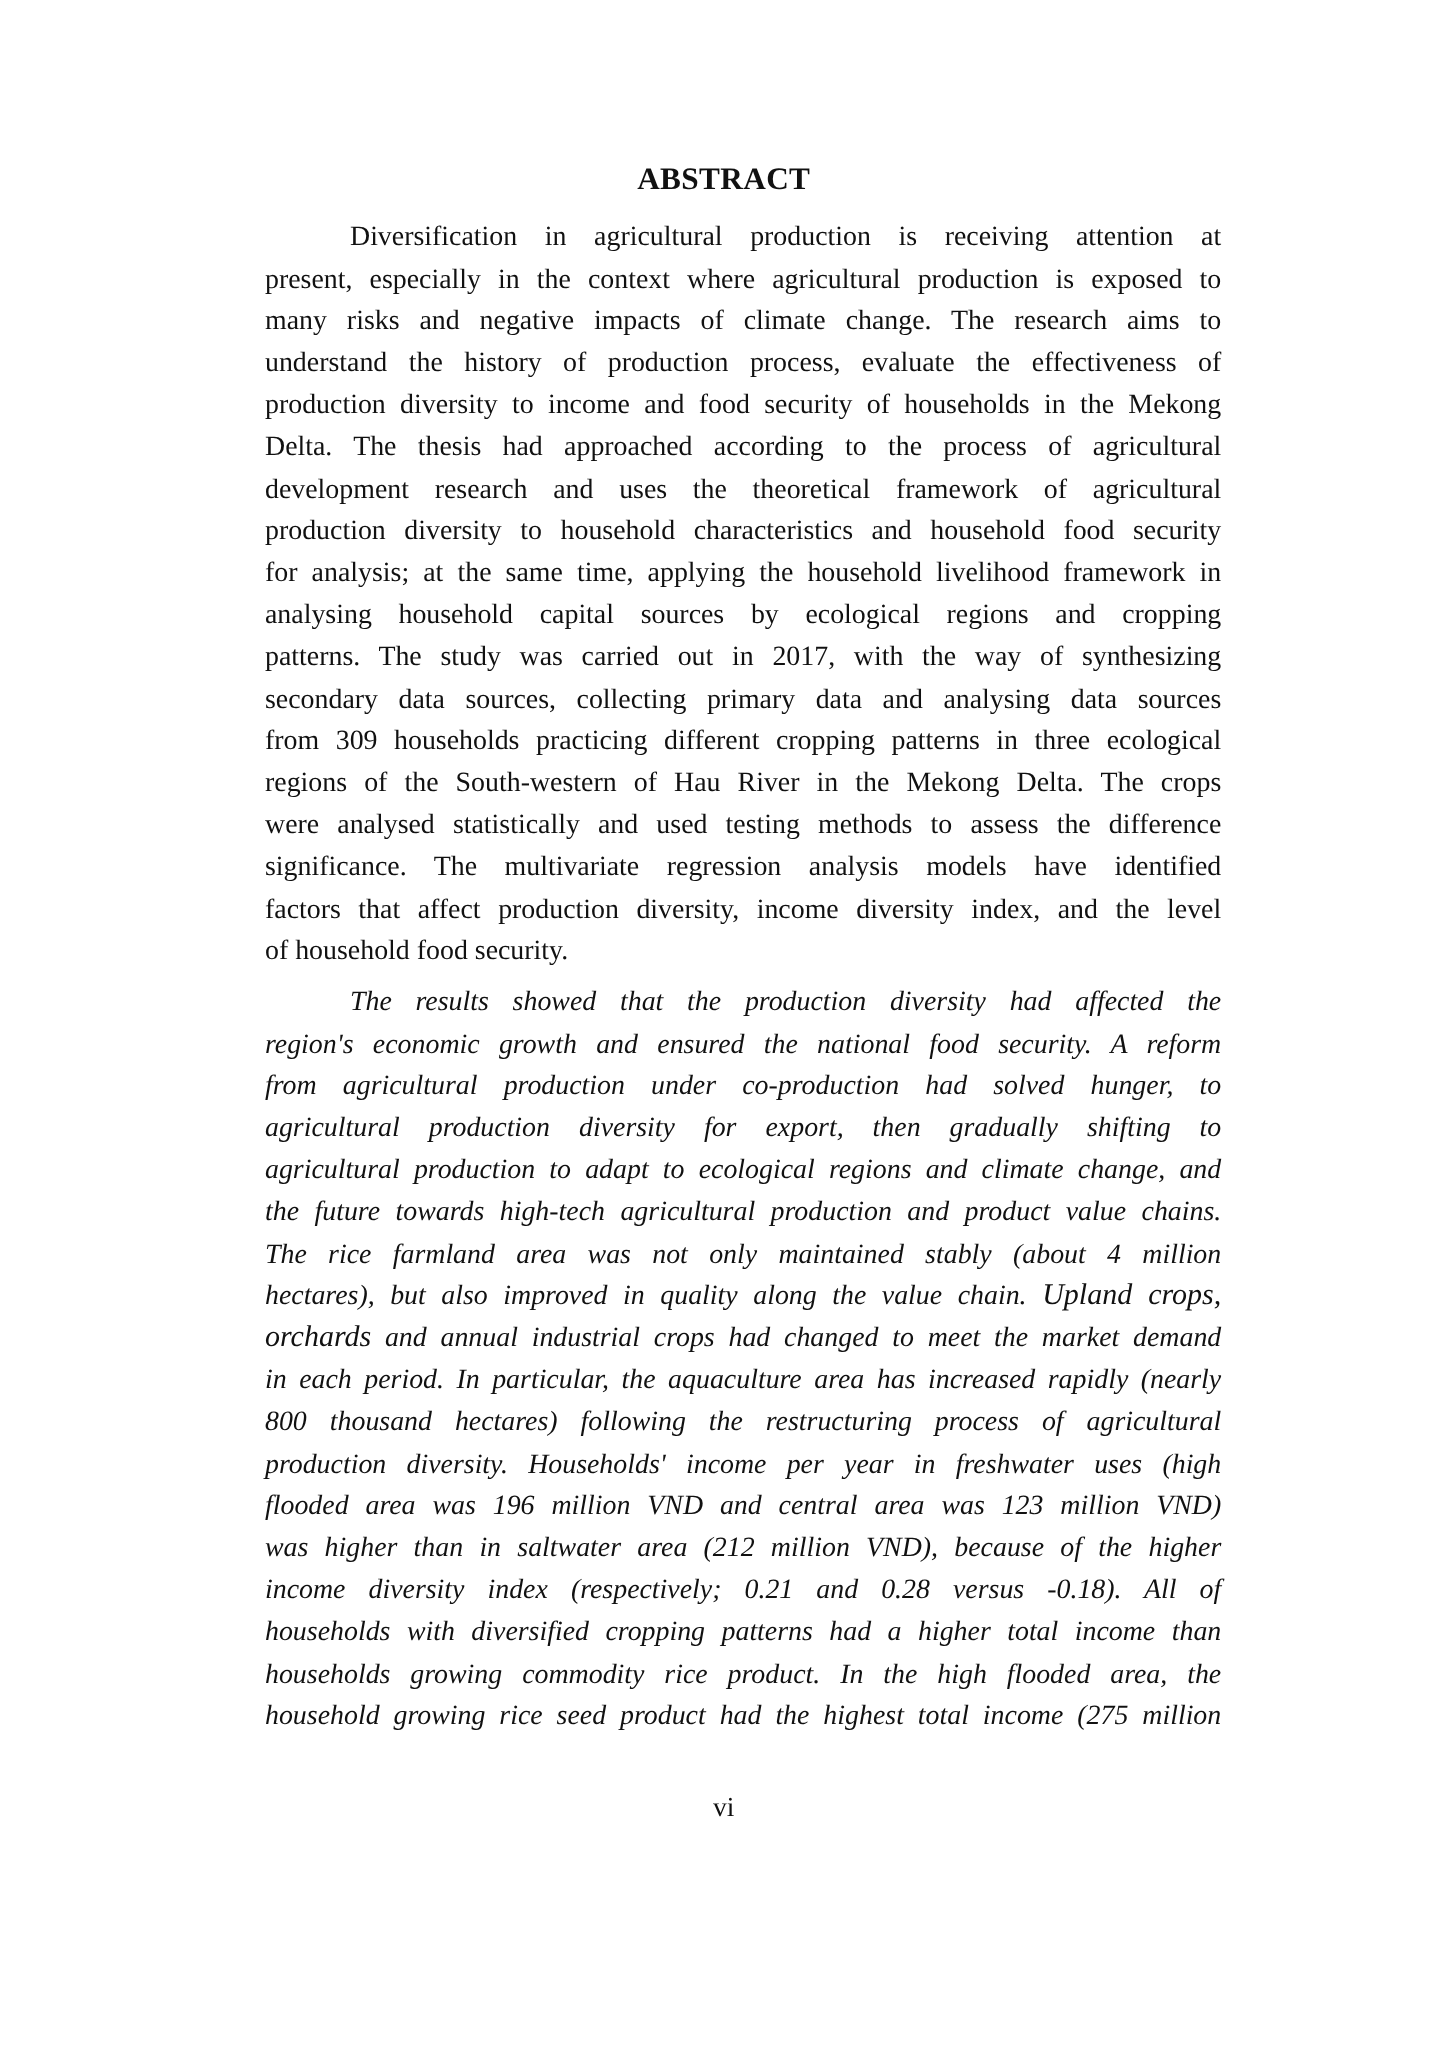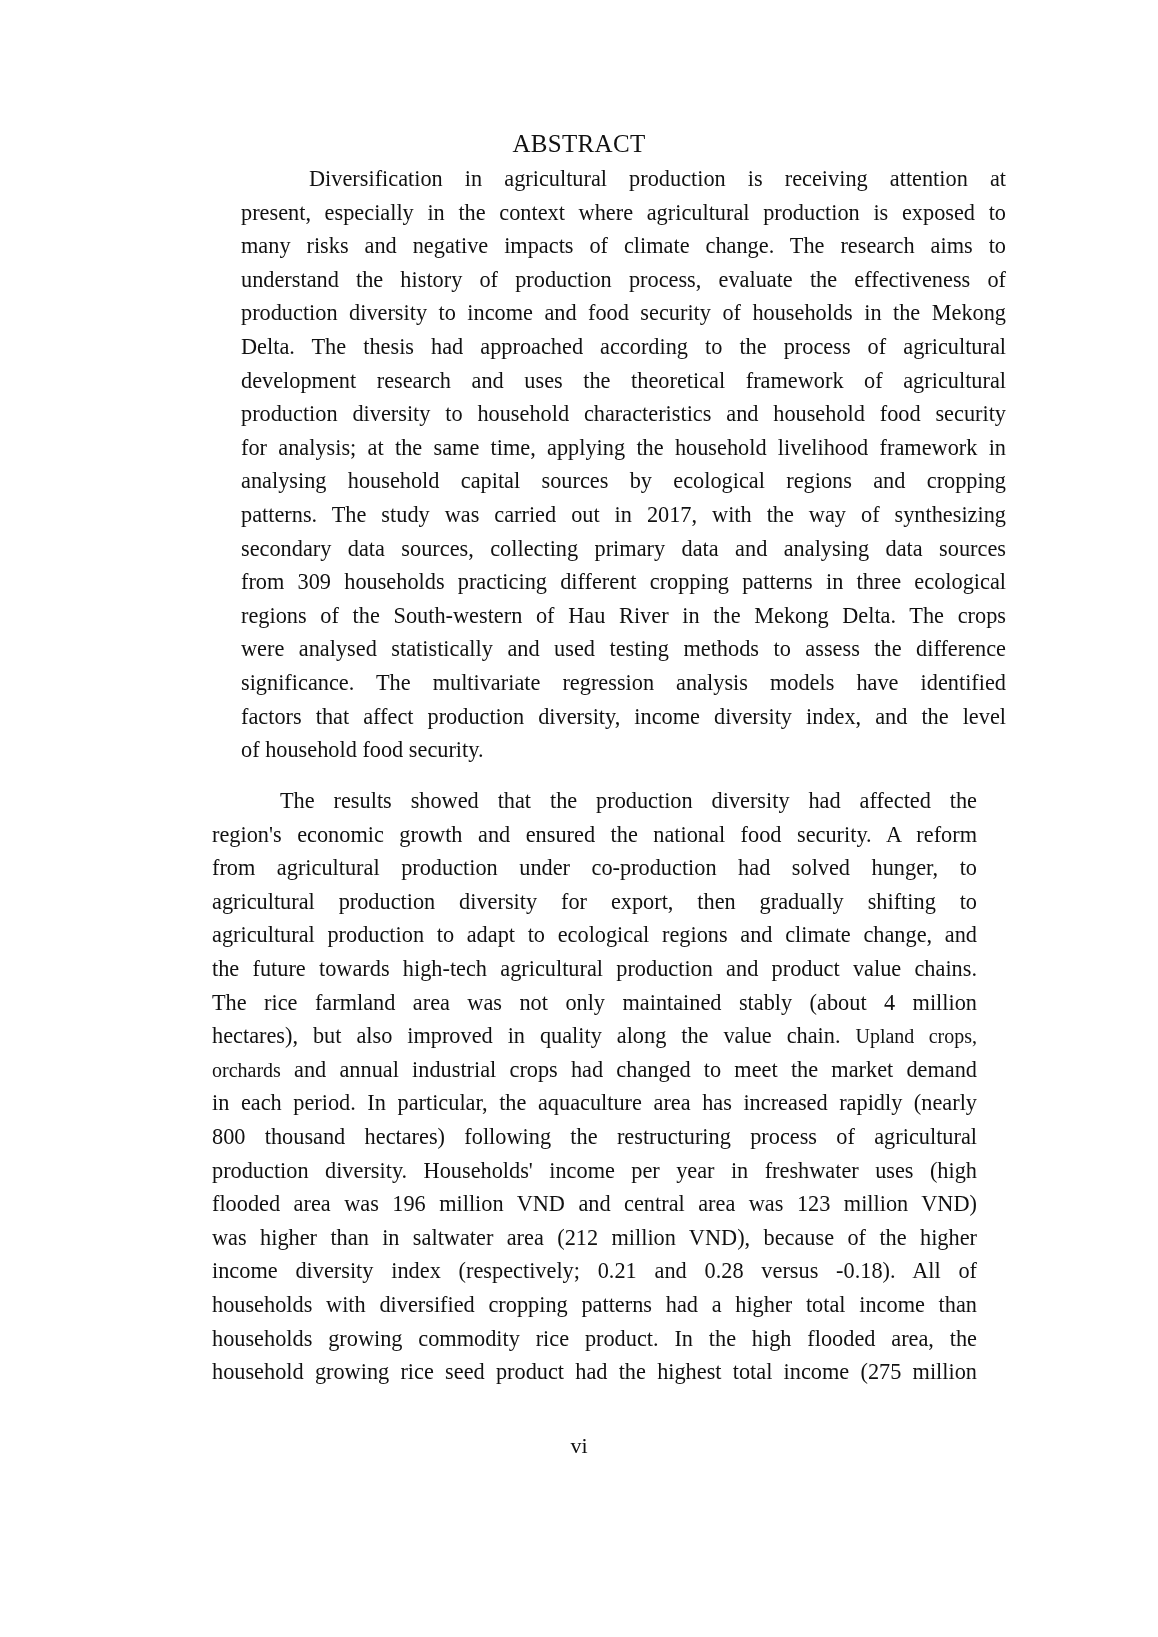--- a/index.html
+++ b/index.html
@@ -4,35 +4,35 @@
   <style>
     html, body { margin: 0; padding: 0; background: #ffffff; }
     body { width: 1158px; height: 1637px; position: relative; overflow: hidden; }
     .page {
       position: absolute; left: 0; top: 0; width: 1158px; height: 1637px;
       background: #ffffff; color: #111111;
       font-family: "Liberation Serif", serif;
     }
     .title {
       position: absolute; top: 130px; left: 0; width: 1158px;
-      text-align: center; font-weight: normal; font-size: 25px; letter-spacing: 0.3px;
+      text-align: center; font-weight: bold; font-size: 25px; letter-spacing: 0.3px;
     }
     .body-text {
       position: absolute; left: 212px; width: 765px;
       font-size: 22.3px;
     }
     .line {
       height: 33.6px; line-height: 33.6px; white-space: nowrap;
       text-align: justify; text-align-last: justify;
     }
     .line.last { text-align-last: left; }
     .line.indent { padding-left: 68px; }
-    .p1 { top: 162px; margin-left: 29px; }
-    .p2 { top: 784px; }
-    .small { font-size: 20px; }
+    .p1 { top: 172px; }
+    .p2 { top: 784px; font-style: italic; }
+    .small { font-size: 24px; }
     .page-number {
       position: absolute; top: 1433px; left: 0; width: 1158px;
       text-align: center; font-size: 22px;
     }
   </style>
 </head>
 <body>
 
 <div class="page">
   <div class="title">ABSTRACT</div>

